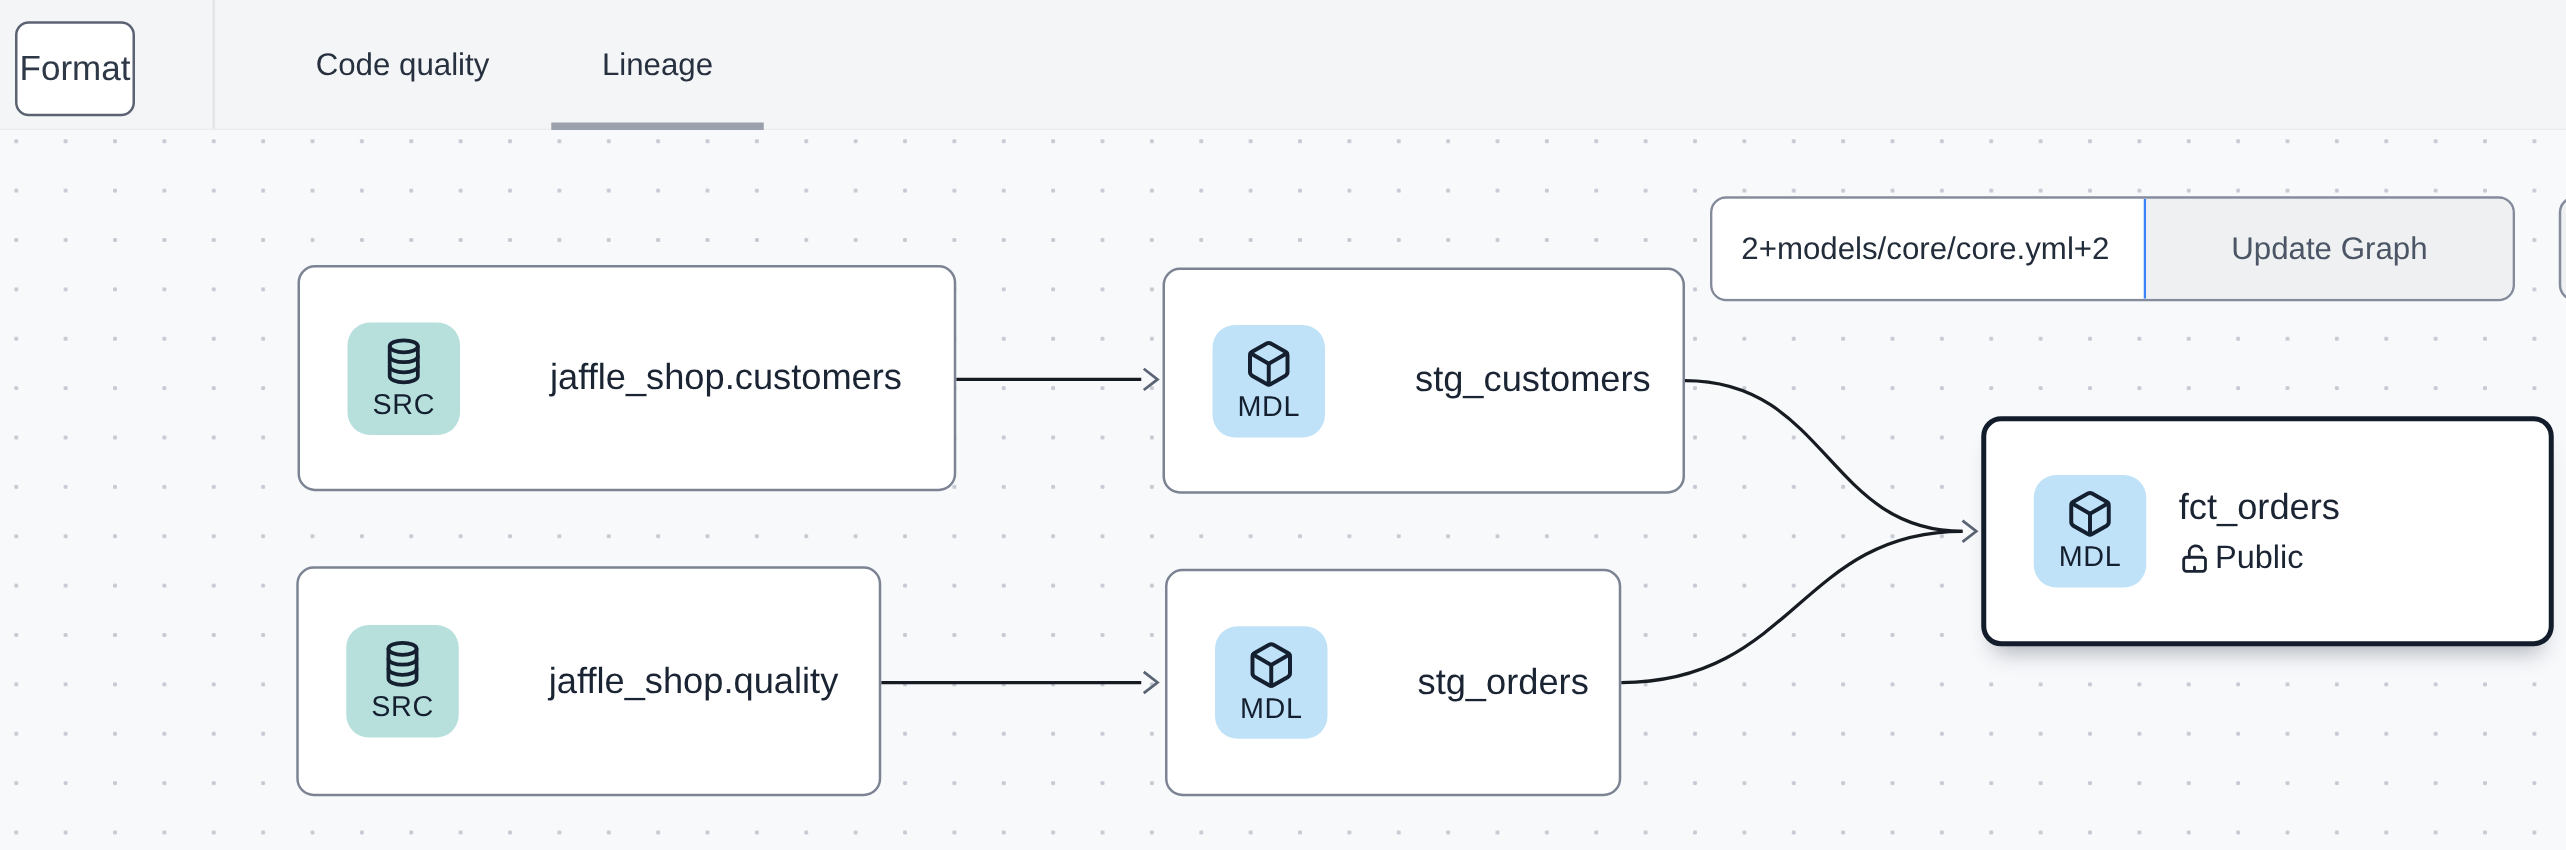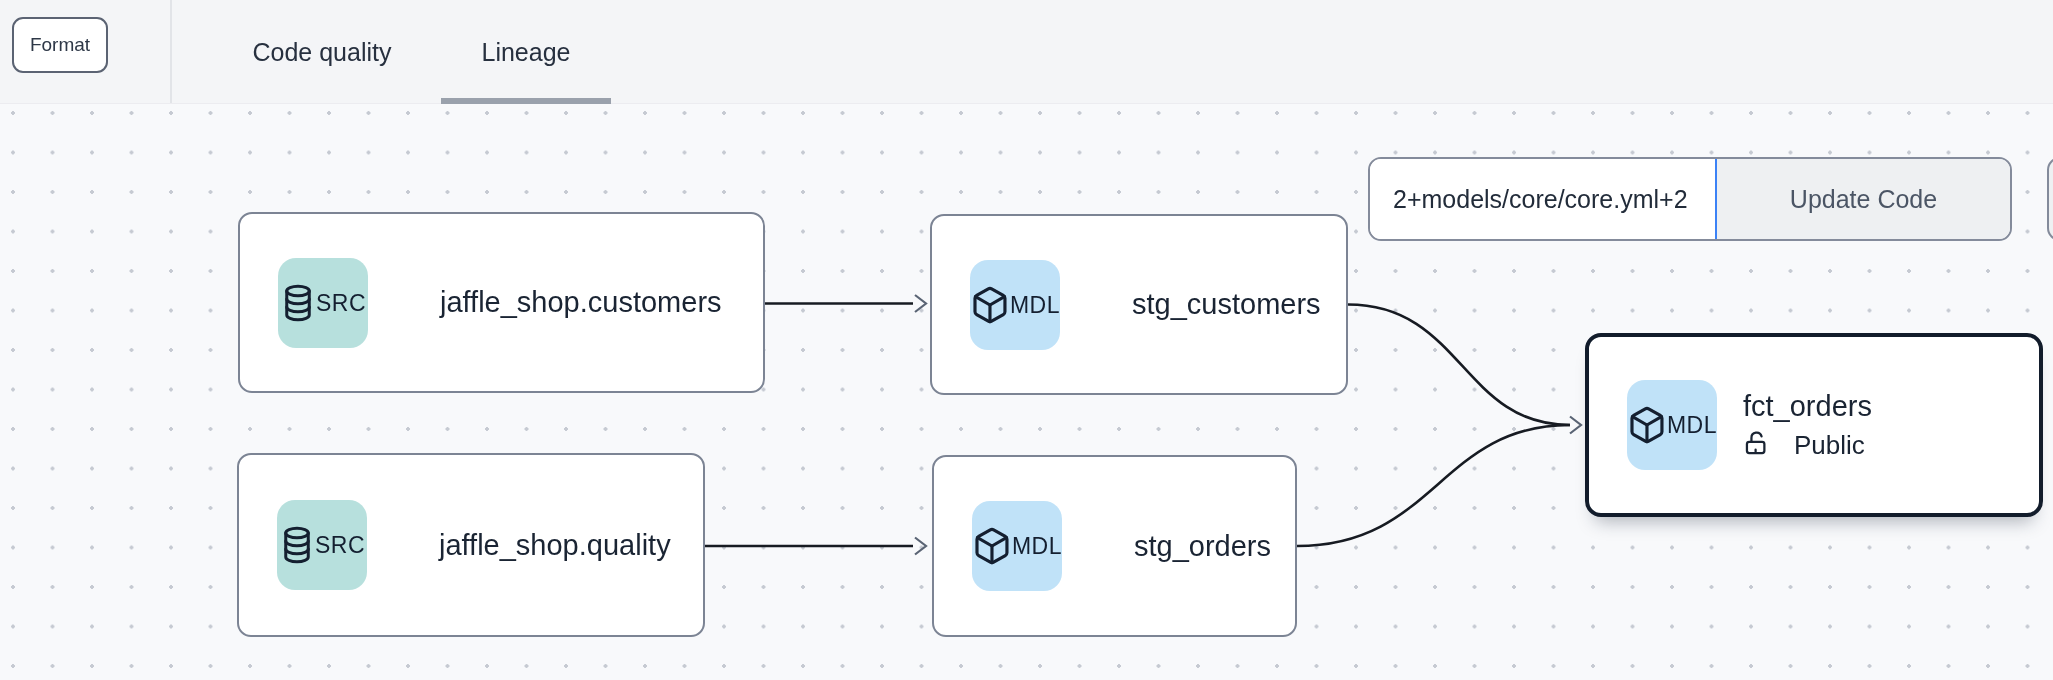--- a/index.html
+++ b/index.html
@@ -7,24 +7,24 @@
     width:2053px;height:680px;position:relative;overflow:hidden;
     font-family:"Liberation Sans",sans-serif;
     background:#f8f9fb;color:#1a2433;
   }
   
   .header{
     position:absolute;left:0;top:0;width:2053px;height:104px;
     background:#f4f5f7;border-bottom:1px solid #ececf0;box-sizing:border-box;
   }
   .format-btn{
-    position:absolute;left:12px;top:17px;width:96px;height:56px;
+    position:absolute;left:12px;top:17px;width:96px;height:76px;
     background:#ffffff;border:2px solid #5b6373;border-radius:11px;
     display:flex;align-items:center;justify-content:center;
-    font-size:19px;color:#2e3847;box-sizing:border-box;cursor:pointer;
+    font-size:28px;color:#2e3847;box-sizing:border-box;cursor:pointer;
   }
   .header-divider{
     position:absolute;left:170px;top:0;width:2px;height:103px;background:#e2e4e8;
   }
   .tab{
     position:absolute;top:0;height:104px;width:170px;
     display:flex;align-items:center;justify-content:center;
     font-size:25px;color:#27303f;cursor:pointer;
   }
   .tab-codequality{left:237px;}
@@ -52,31 +52,31 @@
     border:4px solid #121c2b;border-radius:16px;
     box-shadow:0 14px 18px -10px rgba(30,40,60,.35);
   }
   .n-customers{left:238px;top:108px;width:527px;height:181px;}
   .n-stg-customers{left:930px;top:110px;width:418px;height:181px;}
   .n-orders{left:237px;top:349px;width:468px;height:184px;}
   .n-stg-orders{left:932px;top:351px;width:365px;height:182px;}
   .n-fct{left:1585px;top:229px;width:458px;height:184px;}
   .badge{
     width:90px;height:90px;border-radius:18px;flex-shrink:0;
-    display:flex;flex-direction:row;align-items:center;justify-content:center;
+    display:flex;flex-direction:column;align-items:center;justify-content:center;
     color:#141f30;
   }
   .badge.src{background:#b7e0dd;}
   .badge.mdl{background:#c0e2f8;}
   .badge svg{display:block;}
   .badge .kind{font-size:23px;font-weight:500;letter-spacing:.5px;margin-top:1px;}
   .node-title{margin-left:72px;font-size:29px;color:#1a2433;white-space:nowrap;}
   .node-text{margin-left:26px;display:flex;flex-direction:column;}
   .node-text .node-title{margin-left:0;}
-  .node-sub{display:flex;align-items:flex-start;gap:24px;margin-top:7px;font-size:26px;color:#1a2433;}
+  .node-sub{display:flex;align-items:flex-end;gap:2px;margin-top:7px;font-size:26px;color:#1a2433;}
   .node-sub svg{display:block;}
   
   .selector-group{
     position:absolute;left:1368px;top:53px;width:644px;height:84px;
     border:2px solid #848b9b;border-radius:13px;background:#ffffff;
     display:flex;overflow:hidden;box-sizing:border-box;
   }
   .selector-input{
     flex:0 0 296px;border:none;outline:none;background:#ffffff;
     border-right:2px solid #3b82f6;
@@ -182,18 +182,18 @@
           <path d="M7.5 10.5V7a4.6 4.6 0 0 1 9-1.4"></path>
           <path d="M11.2 17.5v1.6"></path>
         </svg>
         <span>Public</span>
       </div>
     </div>
   </div>
 
   <div class="selector-group">
     <input class="selector-input" type="text" value="2+models/core/core.yml+2" style="">
-    <div class="update-btn">Update Code</div>
+    <div class="update-btn">Update Graph</div>
   </div>
 
   <div class="overflow-btn"></div>
 
 </div>
 
 </body></html>

